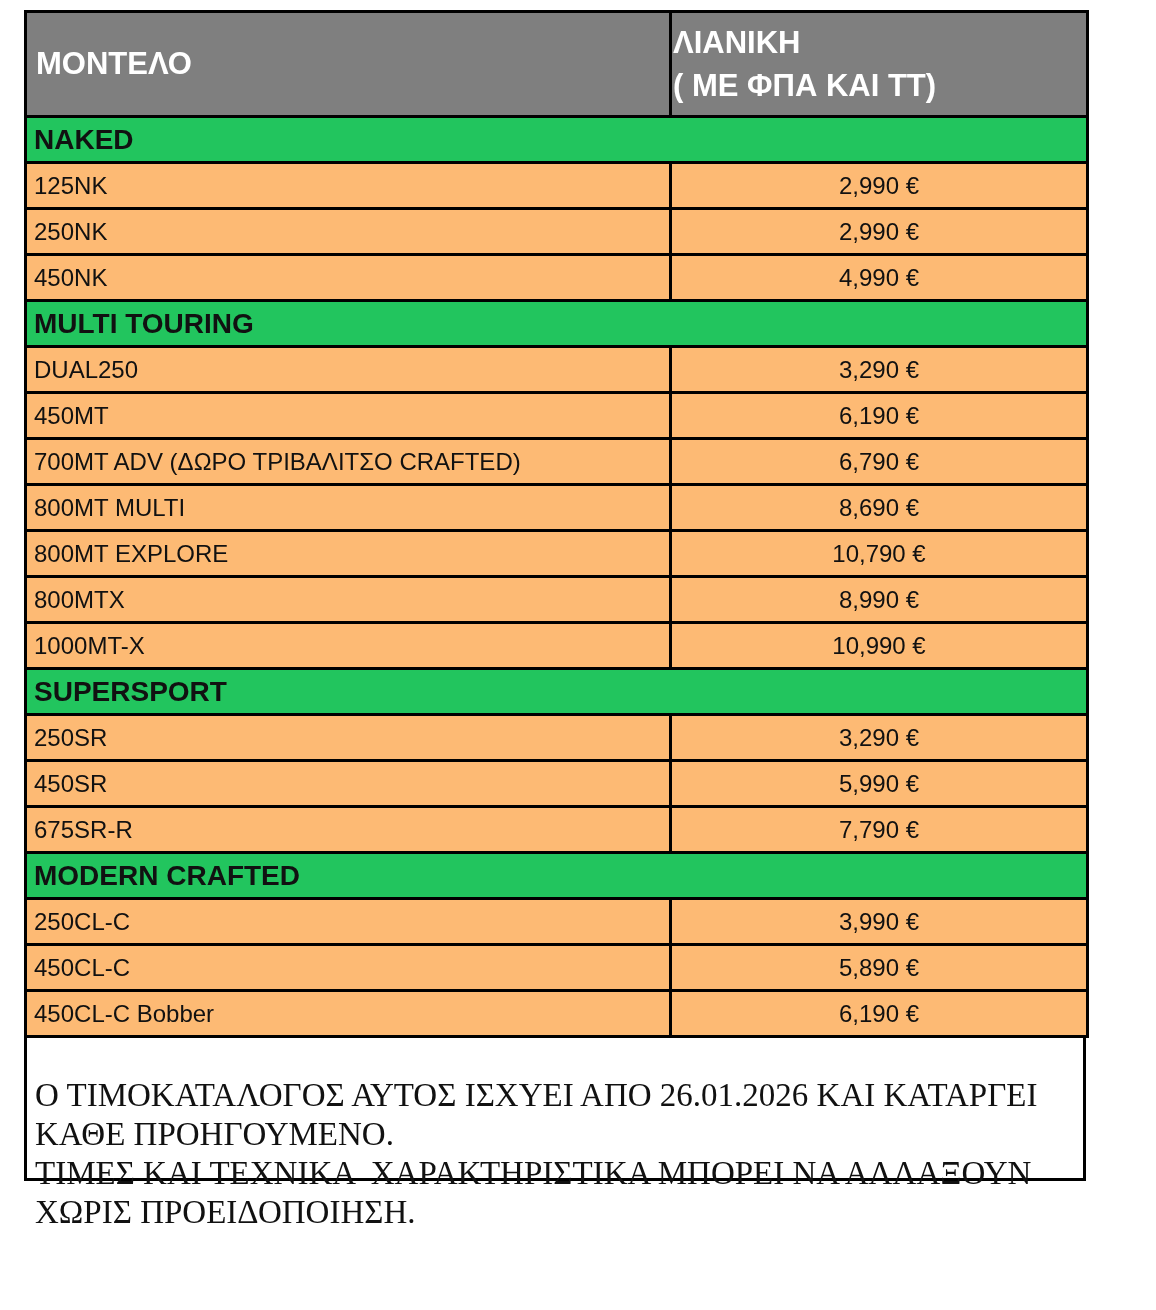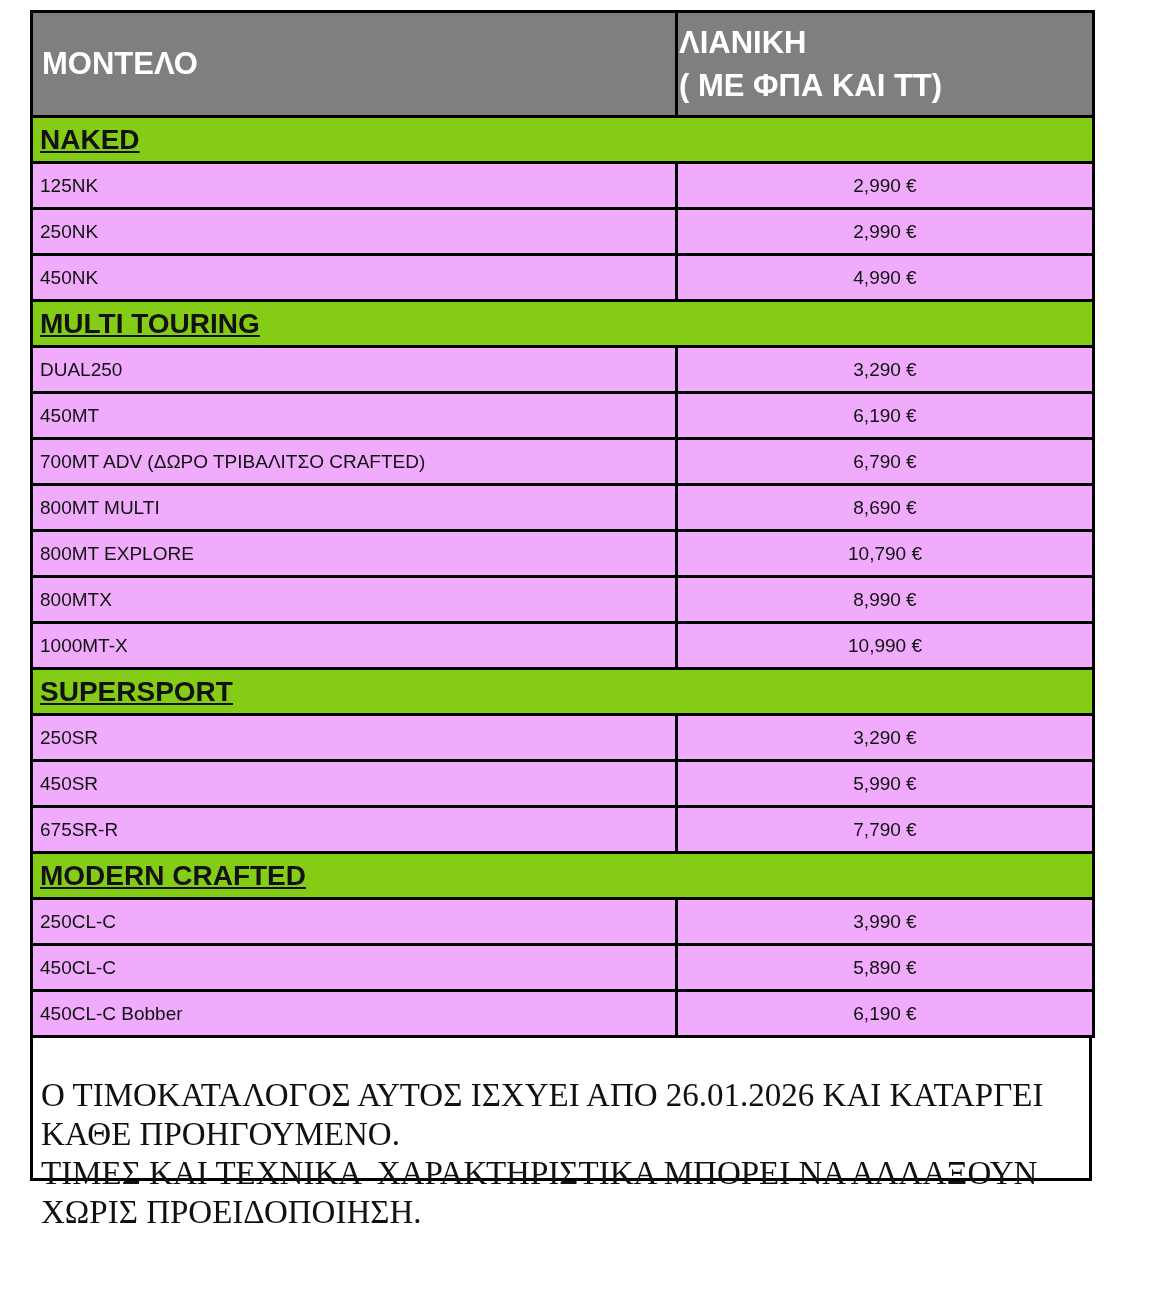--- a/index.html
+++ b/index.html
@@ -6,21 +6,21 @@
     margin: 0;
     padding: 0;
     background: #ffffff;
   }
   .page {
     position: relative;
     width: 1156px;
     height: 1310px;
     background: #ffffff;
     box-sizing: border-box;
-    padding: 10px 0 0 30px;
+    padding: 10px 0 0 24px;
     font-family: "Liberation Sans", sans-serif;
     color: #111111;
   }
   table.price-table {
     border-collapse: collapse;
     table-layout: fixed;
     width: 1062px;
   }
   table.price-table col.col-model  { width: 645px; }
   table.price-table col.col-price  { width: 417px; }
@@ -41,34 +41,33 @@
   }
   th.header-cell.model-header {
     text-align: left;
     padding-left: 9px;
   }
   th.header-cell.price-header {
     text-align: left;
     line-height: 43px;
   }
   tr.section-row td {
-    background: #84cc16;
+    background: #22c55e;
     height: 46px;
     font-size: 28px;
     font-weight: bold;
     text-align: left;
     padding-left: 7px;
     vertical-align: middle;
     color: #111111;
-    text-decoration: underline;
   }
   tr.data-row td {
-    background: #f0abfc;
+    background: #fdba74;
     height: 46px;
-    font-size: 19px;
+    font-size: 24px;
     font-weight: normal;
     vertical-align: middle;
   }
   tr.data-row td.model-cell {
     text-align: left;
     padding-left: 7px;
   }
   tr.data-row td.price-cell {
     text-align: center;
     margin-left: 40px;

